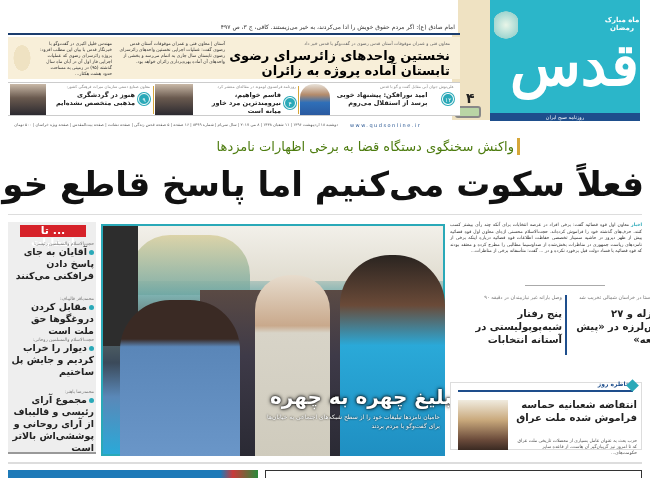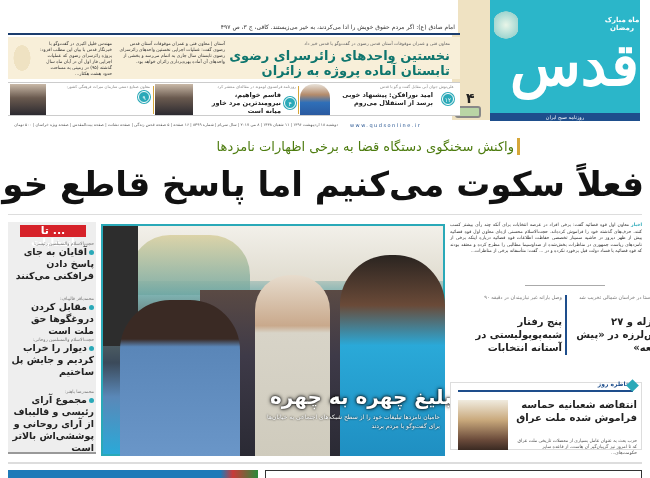--- a/index.html
+++ b/index.html
@@ -6,21 +6,21 @@
   body { width: 650px; height: 478px; overflow: hidden; background: #fff; font-family: "DejaVu Sans", sans-serif; position: relative; direction: rtl; }
   .abs { position: absolute; }
   
   .quote-strip { left: 8px; top: 0; width: 450px; height: 35px; background: #fff; }
   .quote-text { left: 210px; top: 23px; font-size: 6px; color: #333; white-space: nowrap; }
   .quote-bar { left: 8px; top: 33px; width: 452px; height: 2px; background: #1b3d6e; }
   
   .beige-band { left: 8px; top: 37px; width: 452px; height: 42px; background: #f8efd9; }
   .beige-item { font-size: 4.5px; color: #333; line-height: 6px; text-align: right; }
   .teaser-kicker { font-size: 4.5px; color: #666; }
-  .teaser-title { font-size: 13px; font-weight: bold; color: #0f766e; line-height: 16px; }
+  .teaser-title { font-size: 13px; font-weight: bold; color: #000000; line-height: 16px; }
   
   .teaser-row { left: 8px; top: 82px; width: 452px; height: 34px; border-top: 1px solid #ccc; border-bottom: 1px solid #ccc; background: #fff; }
   .teaser { top: 0; height: 34px; }
   .teaser .kick { font-size: 4px; color: #888; white-space: nowrap; }
   .teaser .ttl { font-size: 6.5px; font-weight: bold; color: #222; line-height: 8px; }
   .badge { width: 12px; height: 12px; border-radius: 50%; background: #2aa9b8; color: #fff; font-size: 6px; display: flex; align-items: center; justify-content: center; border: 1.5px solid #fff; box-shadow: 0 0 0 1px #2aa9b8; }
   .portrait { background: linear-gradient(180deg, #c9b9a8 0%, #6a5a4f 45%, #2c2a30 100%); }
   
   .masthead { left: 490px; top: 0; width: 150px; height: 120px; background: #2bb6c9; overflow: hidden; }
   .masthead-bottom { left: 490px; top: 113px; width: 150px; height: 8px; background: #1e4e8c; color: #fff; font-size: 5px; text-align: center; line-height: 8px; }
@@ -55,21 +55,21 @@
   .photo-person-c { left: 255px; top: 275px; width: 75px; height: 181px; background: linear-gradient(180deg,#e7dccd 0%, #c9a98c 28%, #d8d4c8 32%, #cfcbbd 100%); border-radius: 35px 35px 0 0; }
   .photo-person-r { left: 340px; top: 255px; width: 105px; height: 201px; background: linear-gradient(180deg,#2a2420 0%, #6a4a38 25%, #2aa9d8 45%, #1f8fc2 100%); border-radius: 50px 50px 0 0; }
   .photo-title { left: 270px; top: 385px; font-size: 20px; font-weight: 900; color: #fff; white-space: nowrap; text-shadow: 0 0 4px #000, 0 0 2px #000; line-height: 24px; }
   .photo-cap { left: 260px; top: 412px; width: 180px; font-size: 6px; color: #fff; text-align: right; line-height: 9px; text-shadow: 0 0 2px #000; }
   
   .rc-lead { left: 450px; top: 222px; width: 192px; font-size: 4.5px; color: #333; line-height: 6.5px; text-align: justify; }
   .rc-lead .tag { color: #2aa9b8; font-weight: bold; }
   .rc-div { left: 525px; top: 285px; width: 80px; height: 1px; background: #aaa; }
   .rc-story { top: 294px; width: 92px; }
   .rc-story .k { font-size: 5px; color: #777; line-height: 6px; text-align: right; }
-  .rc-story .t { font-size: 10px; font-weight: bold; color: #222; line-height: 13px; text-align: right; margin-top: 15px; }
+  .rc-story .t { font-size: 10px; font-weight: bold; color: #222; line-height: 13px; text-align: right; margin-top: 7px; }
   .rc-vdiv { left: 565px; top: 295px; width: 2px; height: 60px; background: #1e4e8c; }
   .rc-box { left: 450px; top: 382px; width: 192px; height: 68px; border: 1px solid #ddd; background: #fff; }
   .rc-box-head { left: 458px; top: 382px; width: 175px; height: 10px; border-bottom: 2px solid #1e4e8c; }
   .rc-box-label { right: 20px; top: 380px; font-size: 6px; font-weight: bold; color: #1e4e8c; }
   .rc-box-img { left: 458px; top: 400px; width: 50px; height: 50px; background: linear-gradient(180deg,#f0ebdf 0%, #c9a97c 40%, #6a4a3a 80%, #3a2a22 100%); }
   .rc-box-title { left: 515px; top: 398px; width: 122px; font-size: 10px; font-weight: bold; color: #222; line-height: 13px; text-align: right; }
   .rc-box-text { left: 515px; top: 438px; width: 122px; font-size: 4.5px; color: #555; line-height: 6px; text-align: right; }
   .bottom-line { left: 8px; top: 462px; width: 634px; height: 2px; background: #ddd; }
   .bottom-strip-l { left: 8px; top: 470px; width: 250px; height: 8px; background: linear-gradient(90deg,#1e7ab8 0%, #1e7ab8 85%, #c93a3a 90%, #2a8a3a 100%); }
   .bottom-strip-r { left: 265px; top: 470px; width: 377px; height: 8px; background: #fff; border: 1px solid #333; border-bottom: none; }
@@ -102,36 +102,37 @@
 <div class="abs teaser-row"></div>
 <div class="abs" style="left:8px;top:84px;width:38px;height:30px;"></div>
 <div class="abs portrait" style="left:10px;top:84px;width:36px;height:31px;"></div>
 <div class="abs portrait" style="left:155px;top:84px;width:38px;height:31px;"></div>
 <div class="abs" style="left:300px;top:84px;width:30px;height:31px;background:linear-gradient(180deg,#e9e3da 0%,#b38a6a 35%,#2f6fb8 60%,#2a5aa0 100%);border-radius:14px 14px 0 0;"></div>
 <div class="abs" style="left:153px;top:86px;width:1px;height:28px;background:#d6a73a;"></div>
 <div class="abs" style="left:298px;top:86px;width:1px;height:28px;background:#d6a73a;"></div>
 
 <div class="abs teaser" style="left:336px;top:84px;width:118px;">
   <div class="kick">علی‌نوش جوان آبی مقابل گفت و گو با قدس</div>
-  <div style="display:flex;align-items:center;gap:9px;margin-top:2px;">
+  <div style="display:flex;align-items:center;gap:15px;margin-top:2px;">
     <div class="badge">۱۲</div>
     <div class="ttl" style="width:95px;">امید نورافکن: پیشنهاد خوبی برسد از استقلال می‌روم</div>
   </div>
 </div>
 <div class="abs teaser" style="left:198px;top:84px;width:98px;">
   <div class="kick">روزنامه فرانسوی لوموند در مقاله‌ای منتشر کرد</div>
   <div style="display:flex;align-items:center;gap:3px;margin-top:2px;">
     <div class="badge">۴</div>
     <div class="ttl" style="width:78px;">قاسم خواهیم، نیرومندترین مرد خاور میانه است</div>
   </div>
 </div>
 <div class="abs teaser" style="left:50px;top:84px;width:100px;">
   <div class="kick">معاون صنایع دستی سازمان میراث فرهنگی کشور:</div>
   <div style="display:flex;align-items:center;gap:3px;margin-top:2px;">
     <div class="badge">۹</div>
+    <div class="ttl" style="width:80px;">هنوز در گردشگری مذهبی متخصص نشده‌ایم</div>
   </div>
 </div>
 
 <div class="abs info-bar" style="width:330px;">دوشنبه ۱۸ اردیبهشت ۱۳۹۶ | ۱۱ شعبان ۱۴۳۸ | ۸ می ۲۰۱۷ | سال سی‌ام | شماره ۸۳۹۹ | ۱۶ صفحه | ۵ صفحه قدس زندگی | صفحه نشانت | صفحه بیت‌المقدس | صفحه ویژه خراسان | ۵۰۰ تومان</div>
 <div class="abs site-url">www.qudsonline.ir</div>
 
 <div class="abs kicker">واکنش سخنگوی دستگاه قضا به برخی اظهارات نامزدها</div>
 <div class="abs headline">فعلاً سکوت می‌کنیم اما پاسخ قاطع خواهیم داد</div>
 <div class="abs sep-line"></div>
 

